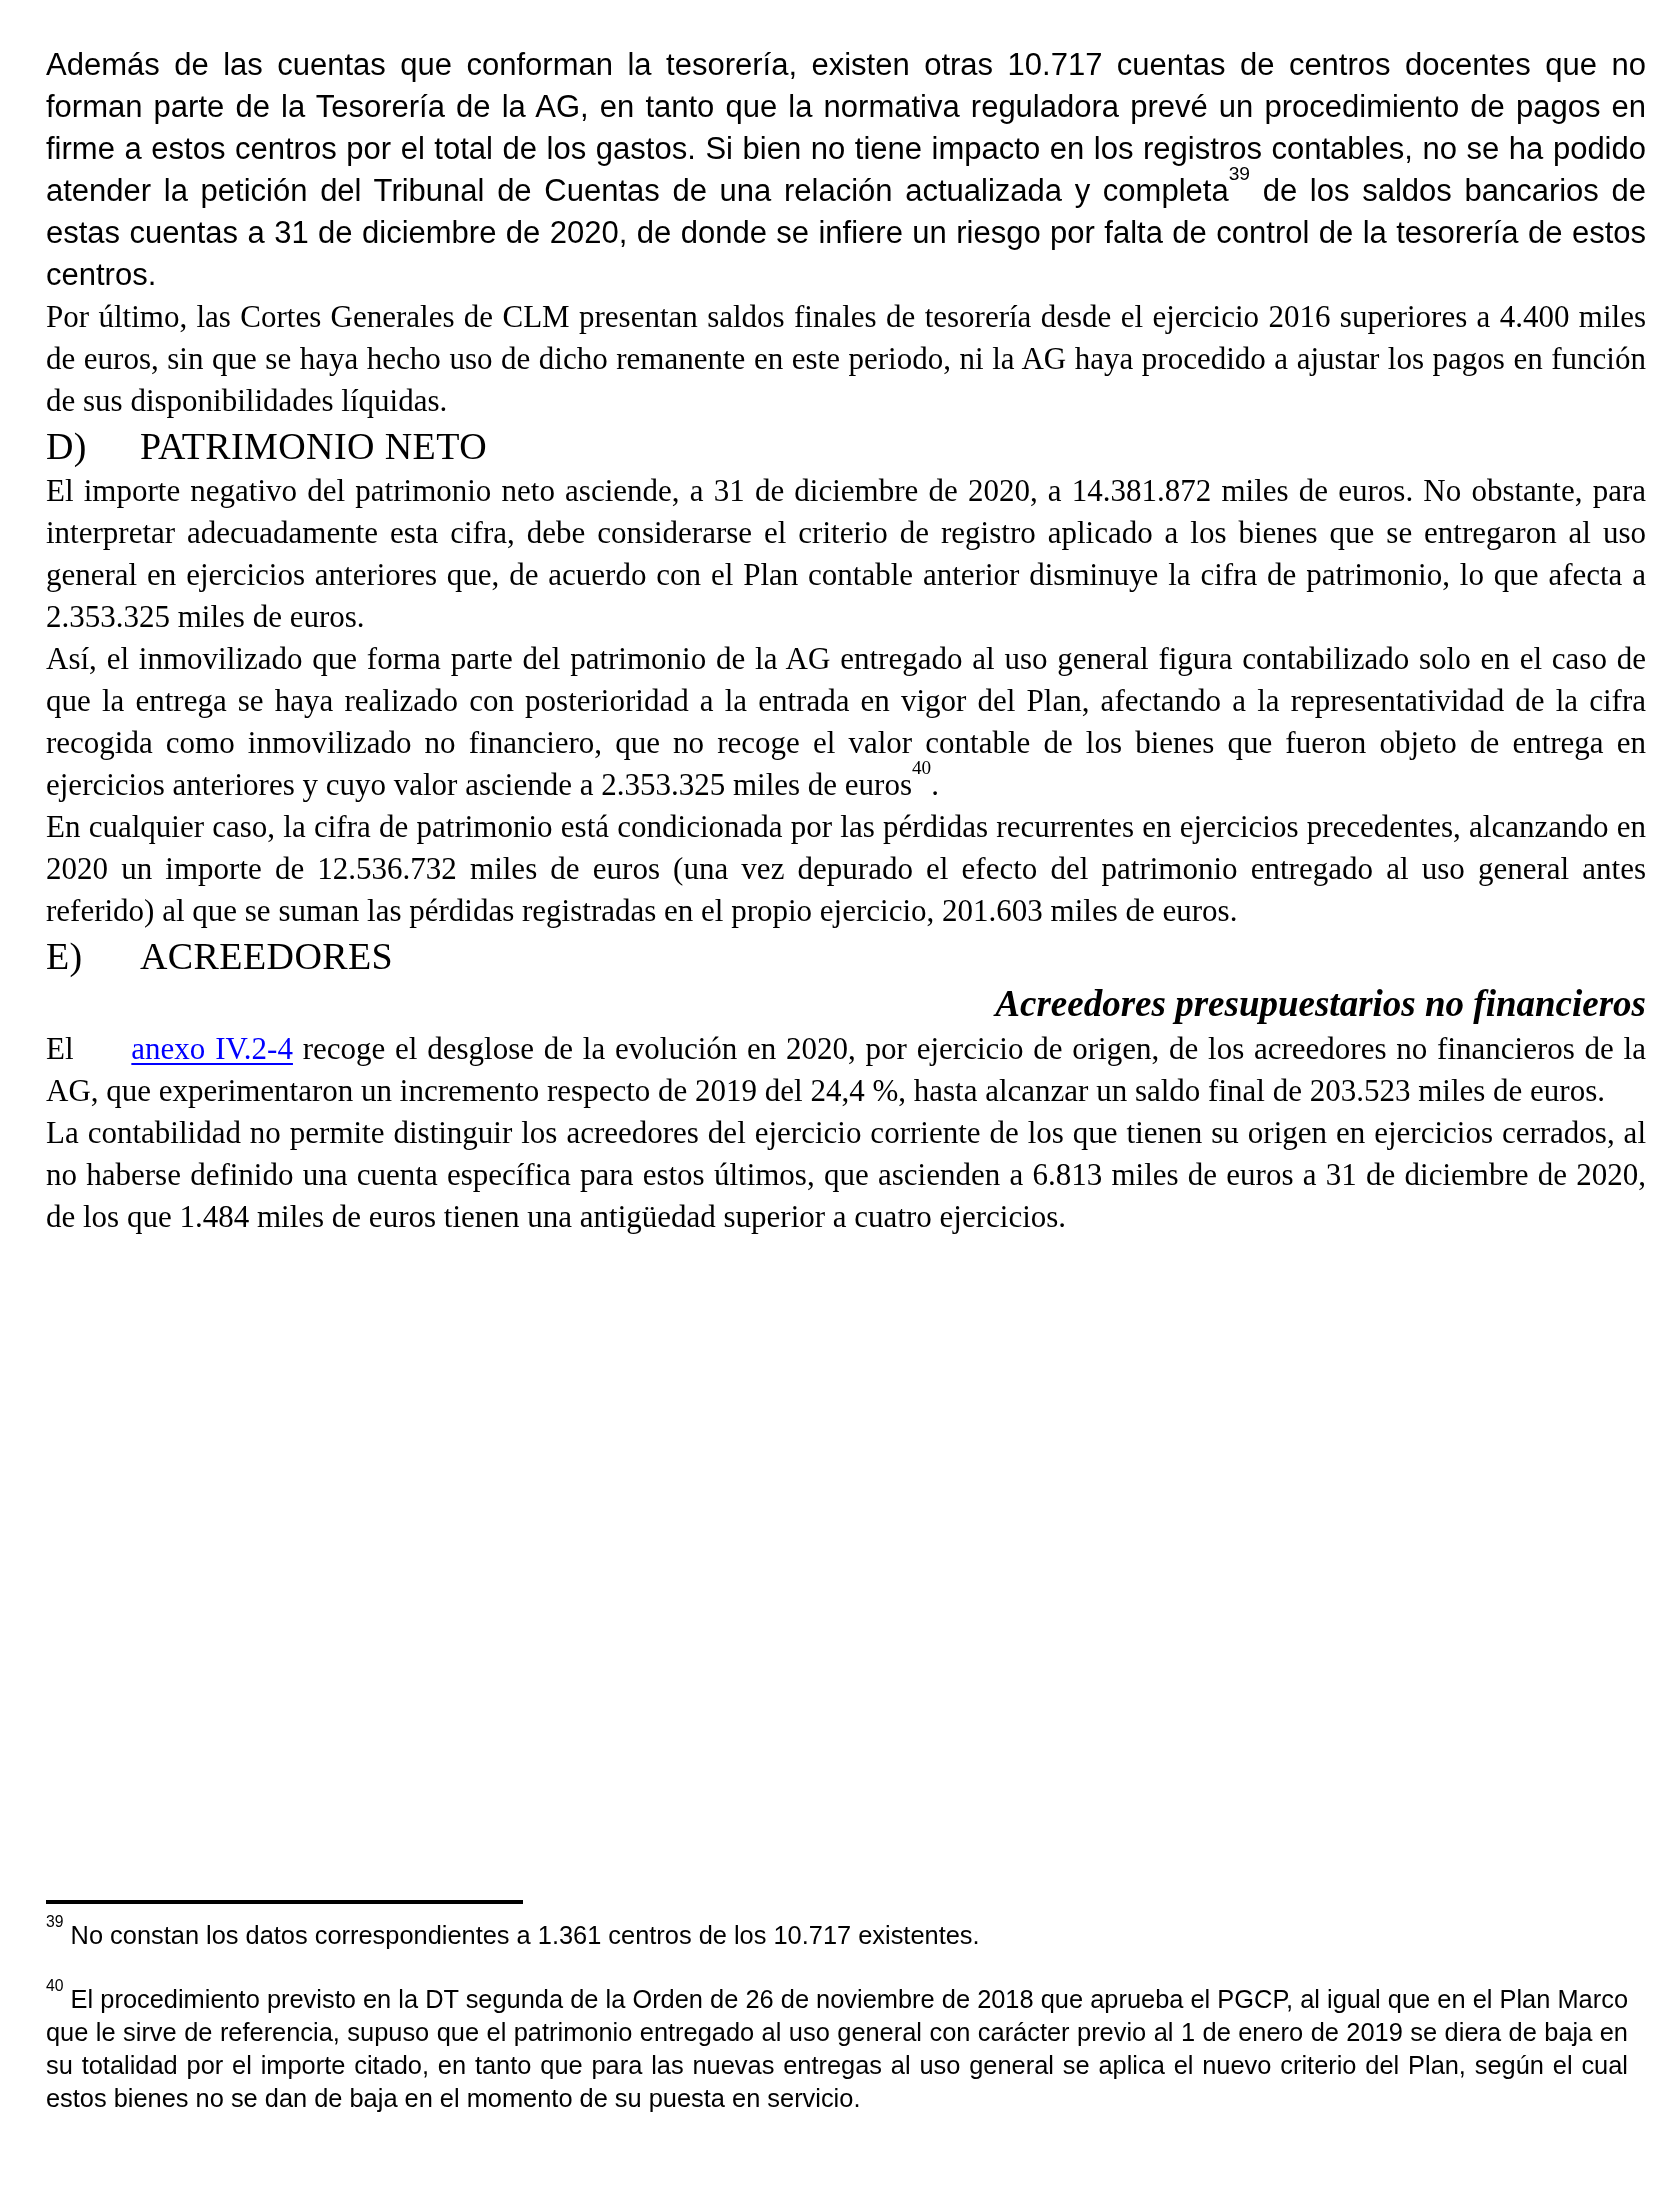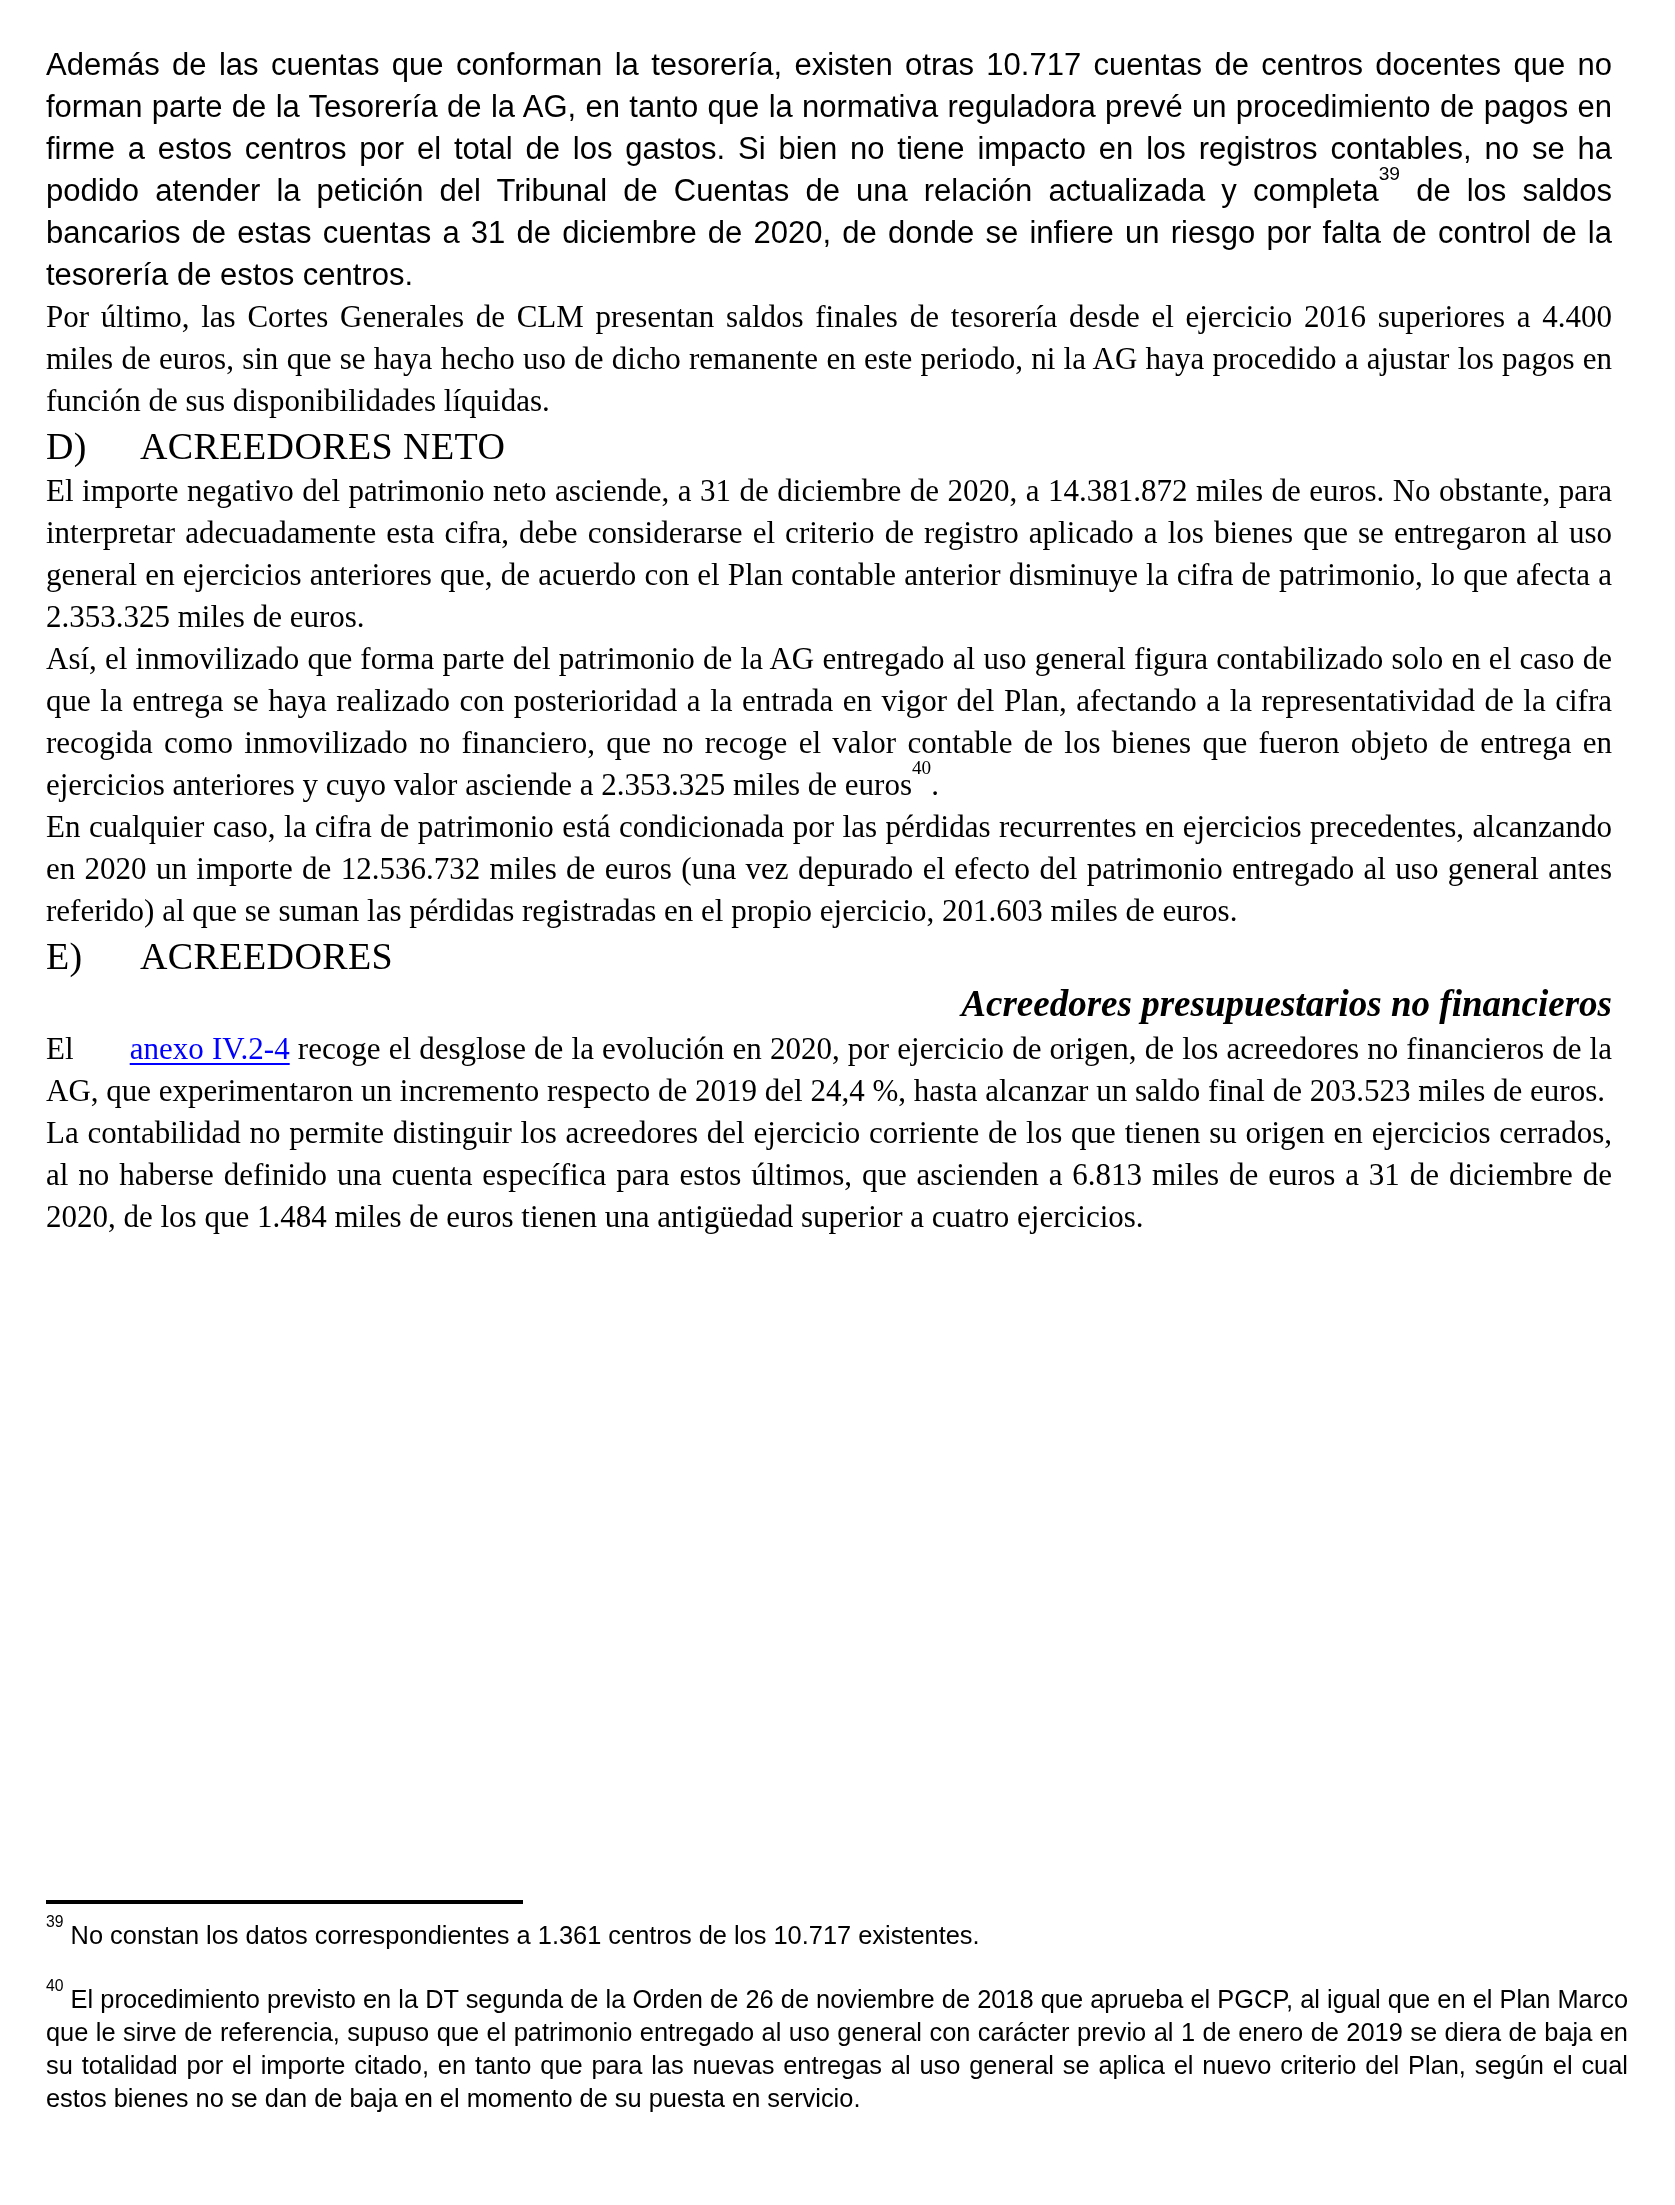--- a/index.html
+++ b/index.html
@@ -15,21 +15,21 @@
     height:2205px;
     margin:0 auto;
     background:var(--background);
     color:var(--text);
     font-family:"Liberation Sans","DejaVu Sans",sans-serif;
     overflow:hidden;
   }
   .content{
     position:absolute;
     top:0;left:0;right:0;
-    padding:44px 63px 0 46px;
+    padding:44px 29px 0 46px;
   }
   .content > * + *{margin-top:37px;font-family:Liberation Serif, serif;}
   .body-p{
     font-size:31px;
     line-height:42px;
     text-align:justify;
     margin:0;
   }
   .heading{
     font-size:38px;
@@ -86,21 +86,21 @@
 </head>
 <body>
 
 <div class="page">
   <main class="content">
 
     <p class="body-p"><span>Además de las cuentas que conforman la tesorería, existen otras 10.717 cuentas de centros docentes que no forman parte de la Tesorería de la AG, en tanto que la normativa reguladora prevé un procedimiento de pagos en firme a estos centros por el total de los gastos. Si bien no tiene impacto en los registros contables, no se ha podido atender la petición del Tribunal de Cuentas de una relación actualizada y completa</span><sup class="fnref">39</sup><span> de los saldos bancarios de estas cuentas a 31 de diciembre de 2020, de donde se infiere un riesgo por falta de control de la tesorería de estos centros.</span></p>
 
     <p class="body-p">Por último, las Cortes Generales de CLM presentan saldos finales de tesorería desde el ejercicio 2016 superiores a 4.400 miles de euros, sin que se haya hecho uso de dicho remanente en este periodo, ni la AG haya procedido a ajustar los pagos en función de sus disponibilidades líquidas.</p>
 
-    <h2 class="heading"><span class="h-label">D)</span><span>ACREEDORES NETO</span></h2>
+    <h2 class="heading"><span class="h-label">D)</span><span>PATRIMONIO NETO</span></h2>
 
     <p class="body-p">El importe negativo del patrimonio neto asciende, a 31 de diciembre de 2020, a 14.381.872 miles de euros. No obstante, para interpretar adecuadamente esta cifra, debe considerarse el criterio de registro aplicado a los bienes que se entregaron al uso general en ejercicios anteriores que, de acuerdo con el Plan contable anterior disminuye la cifra de patrimonio, lo que afecta a 2.353.325 miles de euros.</p>
 
     <p class="body-p"><span>Así, el inmovilizado que forma parte del patrimonio de la AG entregado al uso general figura contabilizado solo en el caso de que la entrega se haya realizado con posterioridad a la entrada en vigor del Plan, afectando a la representatividad de la cifra recogida como inmovilizado no financiero, que no recoge el valor contable de los bienes que fueron objeto de entrega en ejercicios anteriores y cuyo valor asciende a 2.353.325 miles de euros</span><sup class="fnref">40</sup><span>.</span></p>
 
     <p class="body-p">En cualquier caso, la cifra de patrimonio está condicionada por las pérdidas recurrentes en ejercicios precedentes, alcanzando en 2020 un importe de 12.536.732 miles de euros (una vez depurado el efecto del patrimonio entregado al uso general antes referido) al que se suman las pérdidas registradas en el propio ejercicio, 201.603 miles de euros.</p>
 
     <h2 class="heading"><span class="h-label">E)</span><span>ACREEDORES</span></h2>
 
     <h3 class="subheading">Acreedores presupuestarios no financieros</h3>

